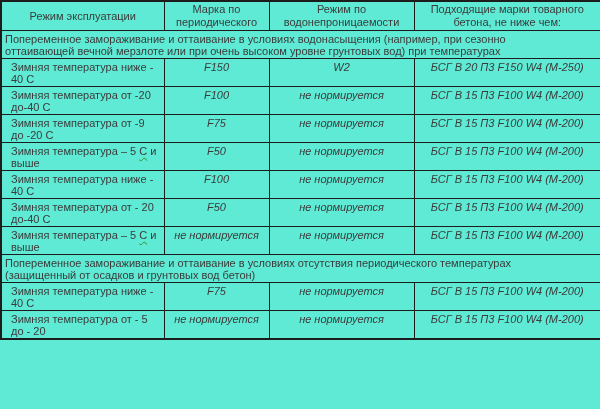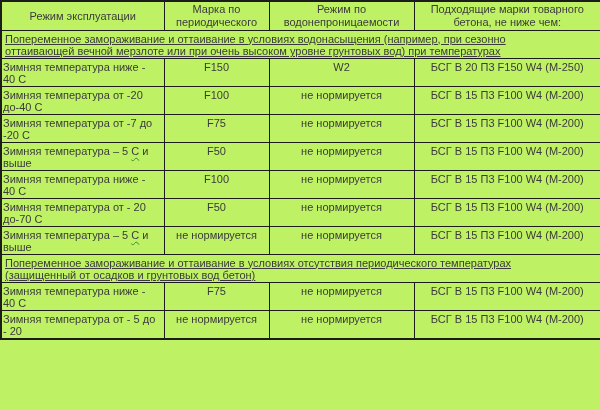--- a/index.html
+++ b/index.html
@@ -1,32 +1,32 @@
 <!DOCTYPE html>
 <html style="--text: #3b3b3b; --border: #1c1c1c; --grammar-mark: #2f8f2f; --background: #ffffff;"><head>
 <meta charset="utf-8">
 <style>
   html,body{margin:0;padding:0;background:#fff;}
   .page{
-    width:600px;height:409px;overflow:hidden;background:#bef264;box-sizing:border-box;
+    width:600px;height:409px;overflow:hidden;background:#5eead4;box-sizing:border-box;
   }
   table.grid{
     width:600px;table-layout:fixed;border-collapse:collapse;
     font-family:"Liberation Sans",sans-serif;font-size:11px;line-height:12.5px;
     color:var(--text,#3b3b3b);
   }
   table.grid{border:2px solid var(--border,#1c1c1c);}
   th,td{border:1px solid var(--border,#1c1c1c);box-sizing:border-box;overflow:hidden;}
   thead th{
     height:29px;vertical-align:middle;text-align:center;
     font-weight:normal;padding:1px 2px;
   }
-  tbody td{height:27px;vertical-align:top;padding:2px 4px 0 1px;}
-  td.ctr{text-align:center;padding:2px 1px 0;}
-  tr.section td{padding:2px 60px 0 3px;text-decoration:underline;}
+  tbody td{height:27px;vertical-align:top;padding:2px 4px 0 9px;}
+  td.ctr{text-align:center;padding:2px 1px 0;font-style:italic;}
+  tr.section td{padding:2px 60px 0 3px;}
   .g{
     text-decoration-line:underline;
     text-decoration-style:wavy;
     text-decoration-color:var(--grammar-mark,#2f8f2f);
     text-decoration-thickness:1px;
     text-underline-offset:2px;
     text-decoration-skip-ink:none;
   }
 </style>
 </head>
@@ -59,41 +59,41 @@
       <td class="ctr">W2</td>
       <td class="ctr">БСГ В 20 П3 F150 W4 (М-250)</td>
     </tr>
     <tr>
       <td><span>Зимняя температура от -20 до-40 </span><span class="g">С</span><span></span></td>
       <td class="ctr">F100</td>
       <td class="ctr">не нормируется</td>
       <td class="ctr">БСГ В 15 П3 F100 W4 (М-200)</td>
     </tr>
     <tr>
-      <td><span>Зимняя температура от -7 до -20 </span><span class="g">С</span><span></span></td>
+      <td><span>Зимняя температура от -9 до -20 </span><span class="g">С</span><span></span></td>
       <td class="ctr">F75</td>
       <td class="ctr">не нормируется</td>
       <td class="ctr">БСГ В 15 П3 F100 W4 (М-200)</td>
     </tr>
     <tr>
       <td><span>Зимняя температура – 5 </span><span class="g">С</span><span> и выше</span></td>
       <td class="ctr">F50</td>
       <td class="ctr">не нормируется</td>
       <td class="ctr">БСГ В 15 П3 F100 W4 (М-200)</td>
     </tr>
 
 
     <tr>
       <td><span>Зимняя температура ниже - 40 </span><span class="g">С</span><span></span></td>
       <td class="ctr">F100</td>
       <td class="ctr">не нормируется</td>
       <td class="ctr">БСГ В 15 П3 F100 W4 (М-200)</td>
     </tr>
     <tr>
-      <td><span>Зимняя температура от - 20 до-70 </span><span class="g">С</span><span></span></td>
+      <td><span>Зимняя температура от - 20 до-40 </span><span class="g">С</span><span></span></td>
       <td class="ctr">F50</td>
       <td class="ctr">не нормируется</td>
       <td class="ctr">БСГ В 15 П3 F100 W4 (М-200)</td>
     </tr>
     <tr>
       <td><span>Зимняя температура – 5 </span><span class="g">С</span><span> и выше</span></td>
       <td class="ctr">не нормируется</td>
       <td class="ctr">не нормируется</td>
       <td class="ctr">БСГ В 15 П3 F100 W4 (М-200)</td>
     </tr>

